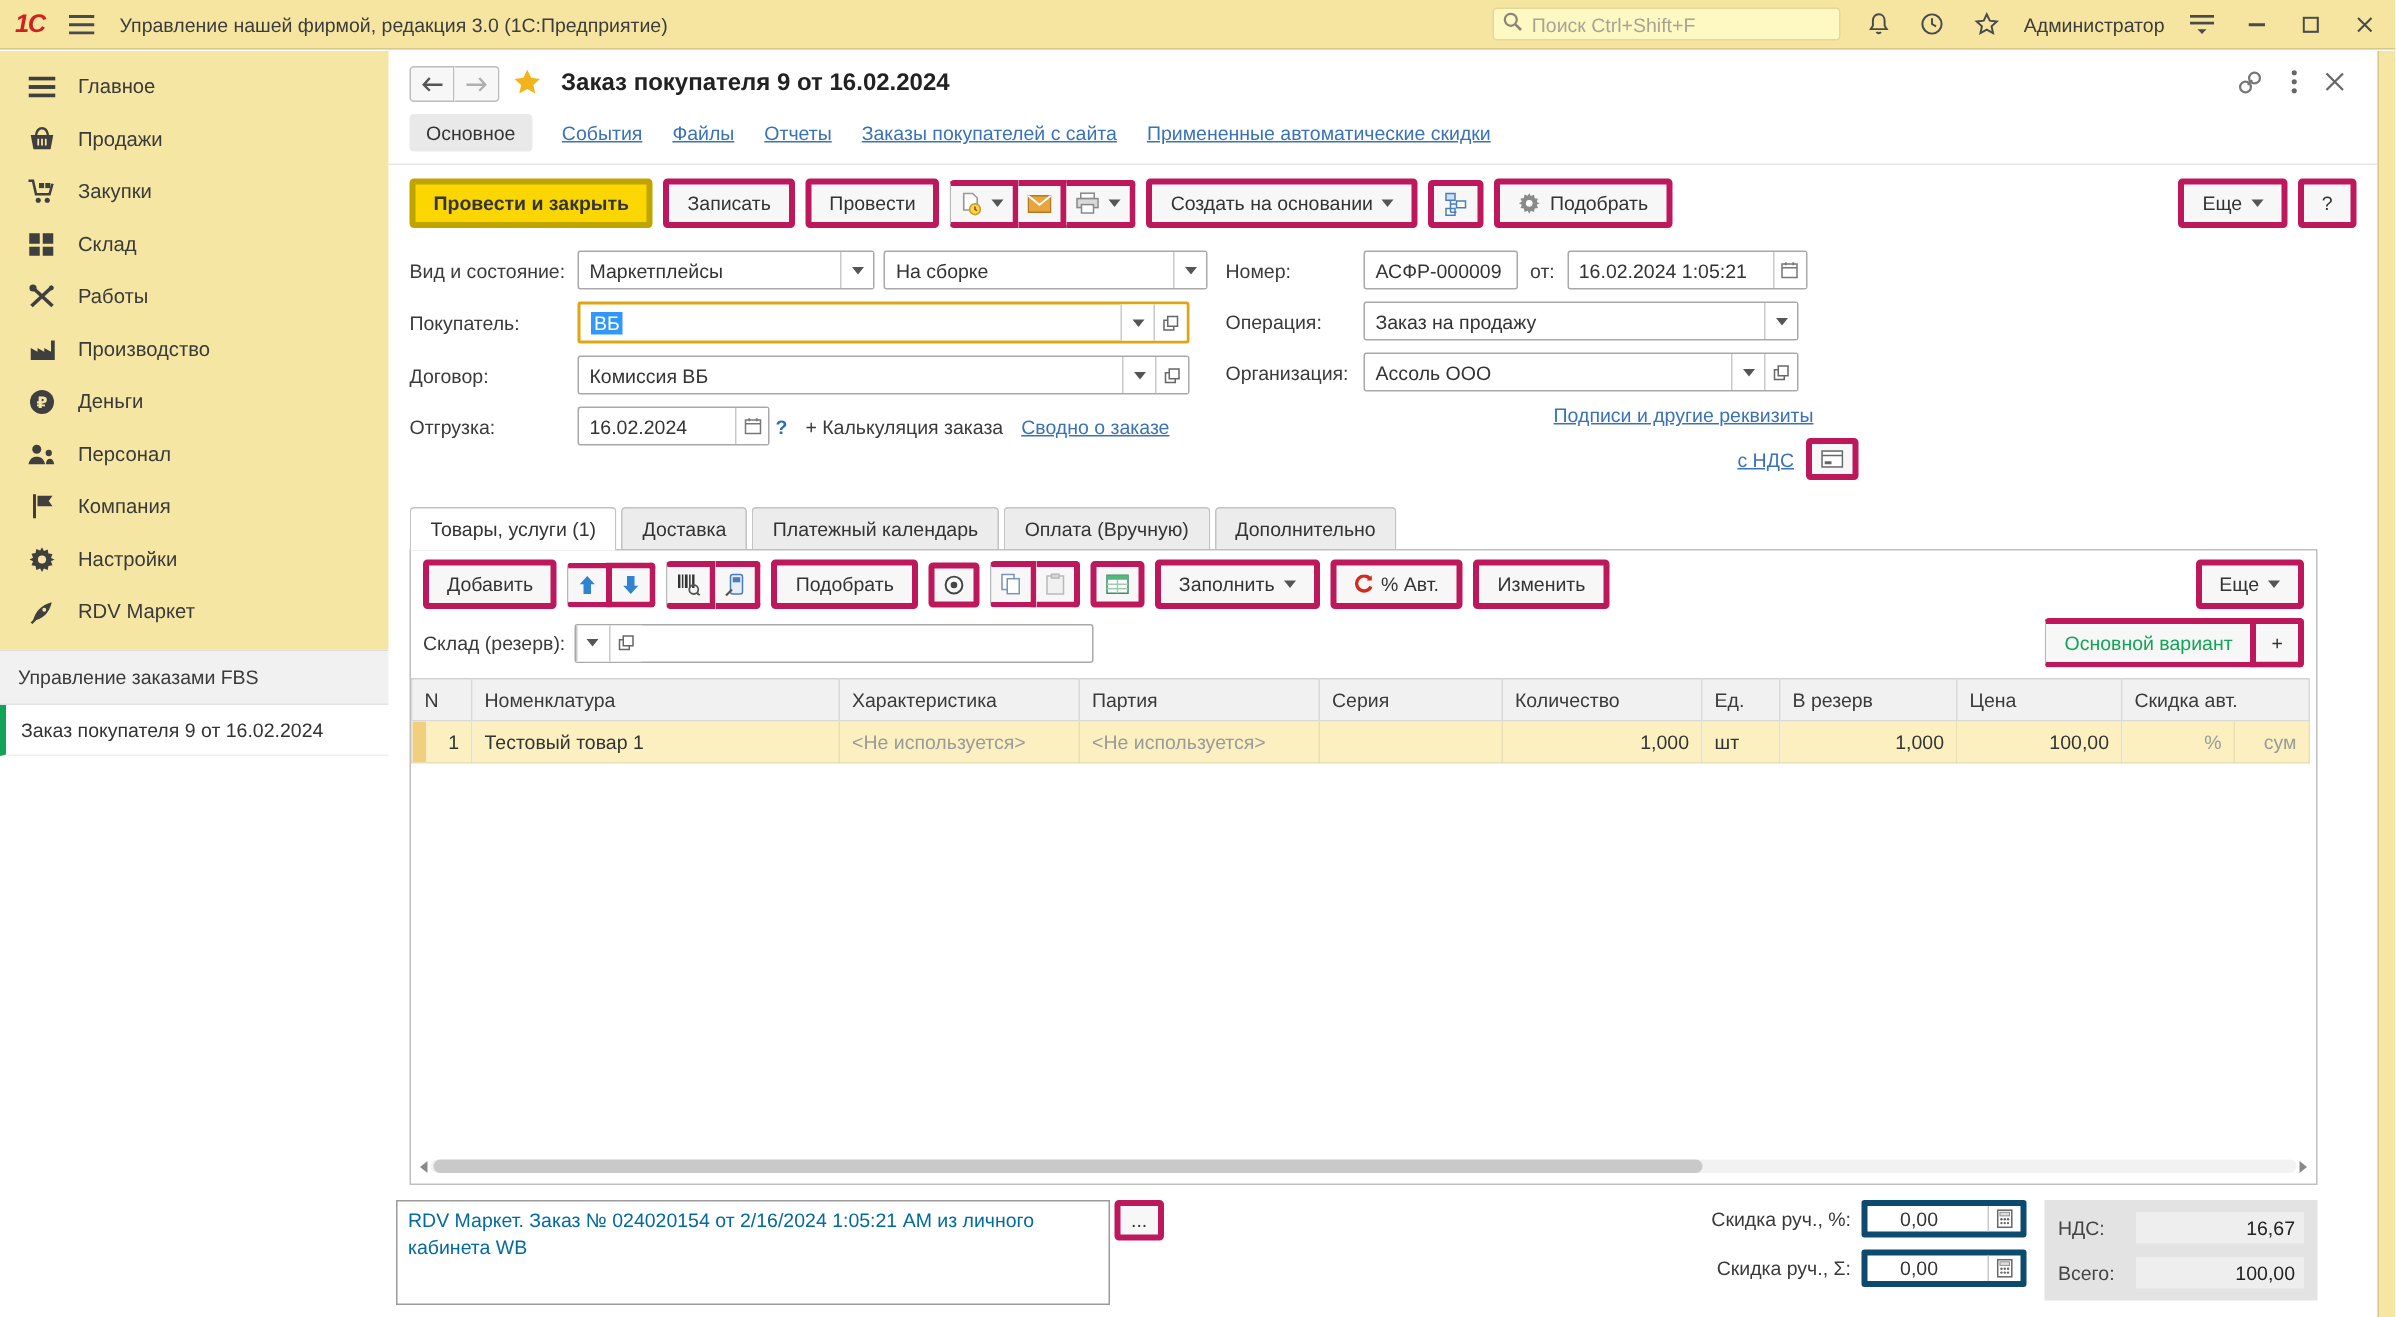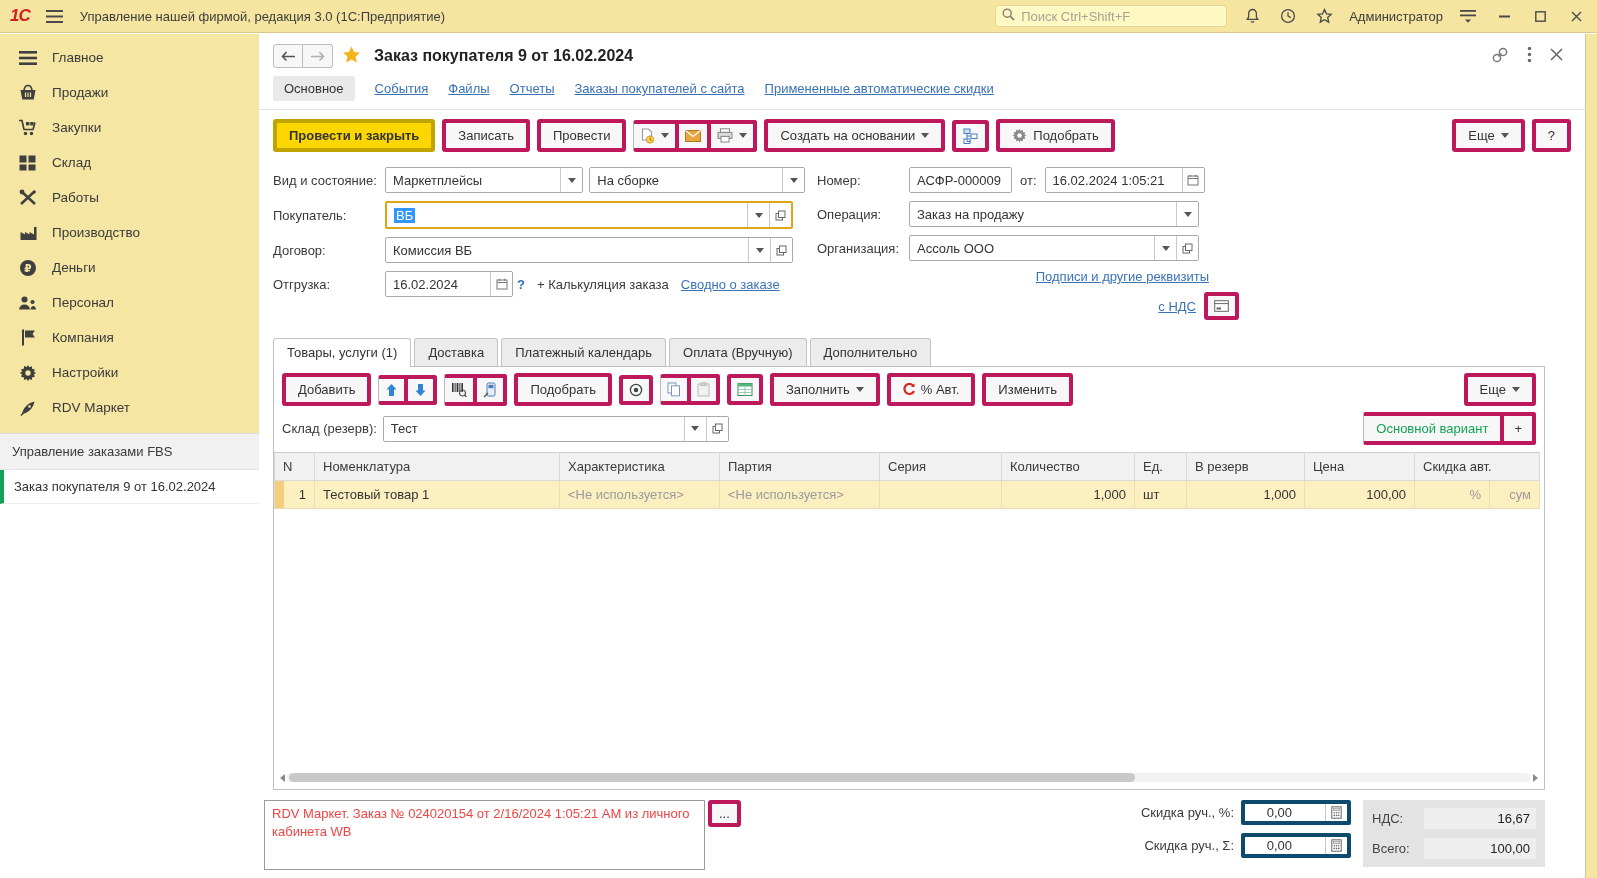--- a/index.html
+++ b/index.html
@@ -94,21 +94,21 @@
   .panel-fill { flex:1; }
   .hscroll { display:flex; align-items:center; height:13px; margin:3px 6px 5px; gap:2px; }
   .hs-arrow { width:0; height:0; border-top:4px solid transparent; border-bottom:4px solid transparent; }
   .hs-left { border-right:5px solid #8a8a8a; }
   .hs-right { border-left:5px solid #8a8a8a; }
   .hs-track { flex:1; height:9px; background:#f2f2f2; border-radius:5px; position:relative; }
   .hs-thumb { position:absolute; left:2px; top:0; height:9px; width:68%; background:#c9c9c9; border-radius:5px; }
 
   
   .footer { display:flex; align-items:flex-start; padding:10px 40px 0 5px; }
-  .comment-box { width:441px; height:70px; border:1px solid #9b9b9b; padding:4px 7px; line-height:1.35; color:#ef4444; overflow:hidden; }
+  .comment-box { width:476px; height:70px; border:1px solid #9b9b9b; padding:4px 7px; line-height:1.35; color:#0369a1; overflow:hidden; }
   .dots-btn { margin-left:3px; padding:2px 7px; }
   .discounts { margin-left:auto; display:flex; flex-direction:column; gap:8px; }
   .drow { display:flex; align-items:center; gap:7px; }
   .dlabel { width:122px; text-align:right; color:#3a3a3a; }
   .dinput { display:flex; width:110px; border:4px solid #0c4a6e; border-radius:2px; height:25px;gap:27px; }
   .dinput .dval { flex:1; display:flex; align-items:center; justify-content:flex-end; padding:0 6px; }
   .dinput .dbtn { width:22px; border-left:1px solid #c9c9c9; display:flex; align-items:center; justify-content:center; }
   .totals { width:182px; margin-left:12px; background:#e3e3e3; padding:8px 9px; display:flex; flex-direction:column; gap:9px; }
   .trow { display:flex; align-items:center; }
   .tlabel { width:52px; color:#444; }
@@ -629,21 +629,20 @@
         <span class="tb-spacer"></span>
         <span class="btn">
           <span>Еще</span>
           <span class="caret"></span>
         </span>
       </div>
 
       <div class="panel-row2">
         <span style="color:#3a3a3a">Склад (резерв):</span>
         <div class="combo wh-combo">
-          <span class="ctext">Тест</span>
           <span class="cbtn">
               <span class="caret"></span>
             </span>
           <span class="cbtn">
               <svg width="11" height="11" viewBox="0 0 11 11">
                 <rect x="1" y="3.5" width="6.5" height="6.5" fill="#fff" stroke="#666"></rect>
                 <rect x="3.5" y="1" width="6.5" height="6.5" fill="#fff" stroke="#666"></rect>
               </svg>
             </span>
         </div>

